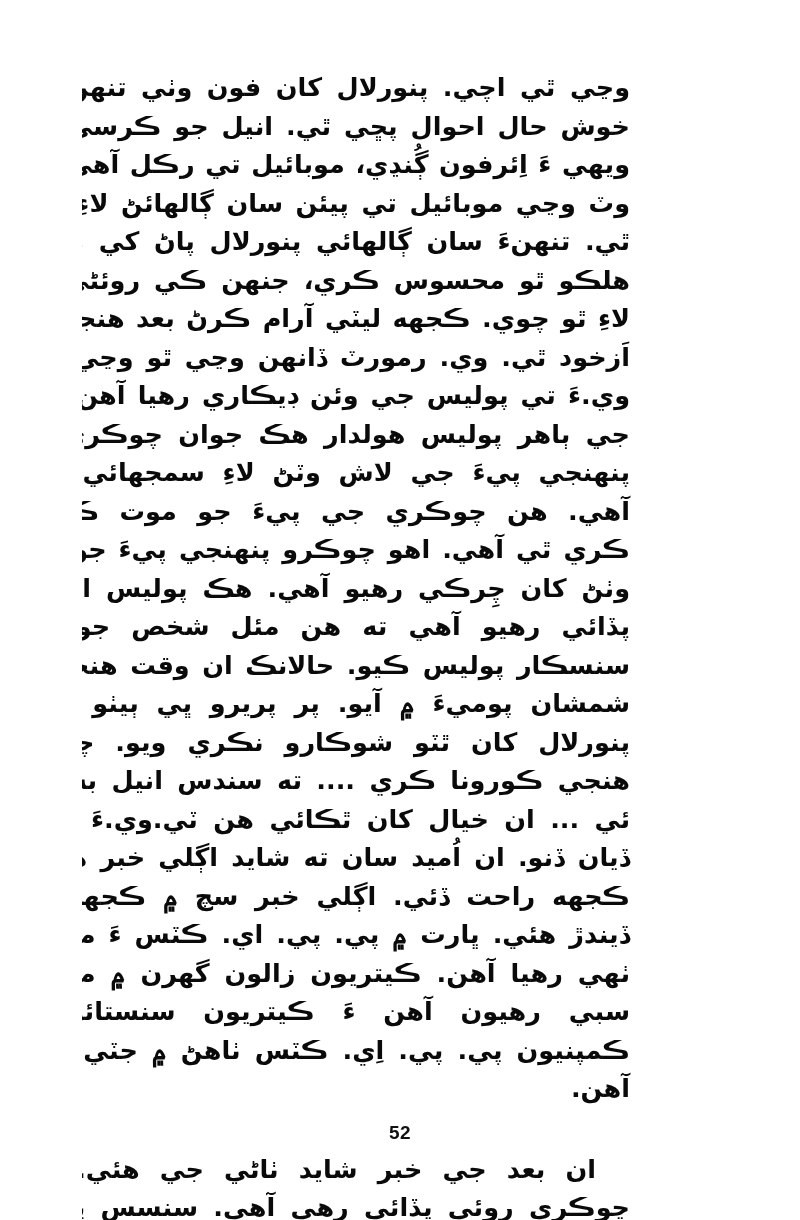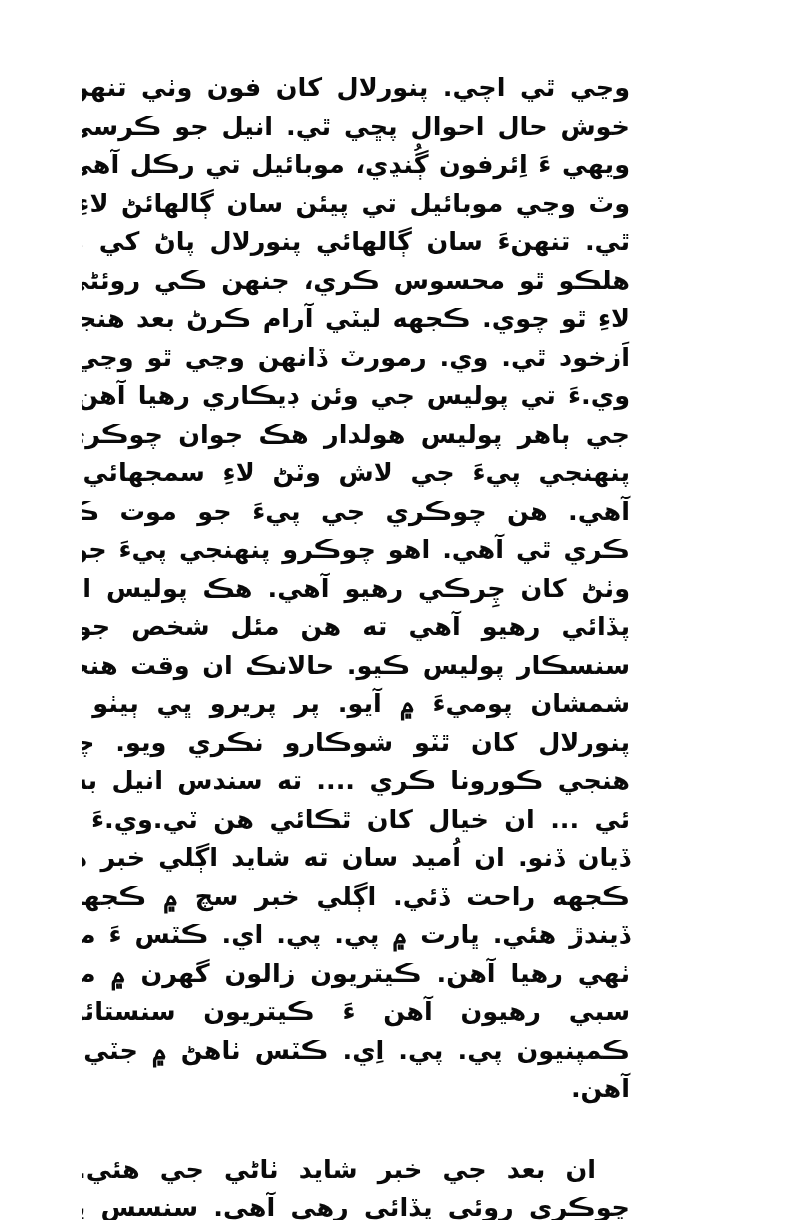--- a/index.html
+++ b/index.html
@@ -68,14 +68,15 @@
 </head>
 <body>
 
 <div class="page">
 
   <div class="text-block">
     <p class="para">وڃي ٿي اچي. پنورلال کان فون وٺي تنهن کان خوش حال احوال پڇي ٿي. انيل جو ڪرسيءَ تي ويهي ءَ اِئرفون ڳُنڍي، موبائيل تي رڪل آهي. هن وٽ وڃي موبائيل تي پيئن سان ڳالهائڻ لاءِ چوي ٿي. تنهنءَ سان ڳالهائي پنورلال پاڻ کي ڪجهه هلڪو ٿو محسوس ڪري، جنهن ڪي روئڻي ڏين لاءِ ٿو چوي. ڪجهه ليٽي آرام ڪرڻ بعد هنجو هٿ اَزخود ٿي. وي. رمورٽ ڏانهن وڃي ٿو وڃي. ٽي. وي.ءَ تي پوليس جي وئن ڊيڪاري رهيا آهن. وئن جي ٻاهر پوليس هولدار هڪ جوان چوڪري کي پنهنجي پيءَ جي لاش وٽڻ لاءِ سمجهائي رهيو آهي. هن چوڪري جي پيءَ جو موت ڪورونا ڪري ٿي آهي. اهو چوڪرو پنهنجي پيءَ جو لاش وٺڻ کان چِرڪي رهيو آهي. هڪ پوليس انڪري پڏائي رهيو آهي ته هن مئل شخص جو انتم سنسڪار پوليس ڪيو. حالانڪ ان وقت هنجو پٽ شمشان پوميءَ ۾ آيو. پر پريرو ڀي ٻيٺو رهيو. پنورلال کان ٿٽو شوڪارو نڪري ويو. چا اڳر هنجي ڪورونا ڪري .... ته سندس انيل به اِئين ئي ... ان خيال کان ٿڪائي هن ٽي.وي.ءَ طرف ڏيان ڏنو. ان اُميد سان ته شايد اڳلي خبر هنڪي ڪجهه راحت ڏئي. اڳلي خبر سچ ۾ ڪجهه آٿت ڏيندڙ هئي. ڀارت ۾ پي. پي. اي. ڪٽس ءَ ملڪس ٺهي رهيا آهن. ڪيتريون زالون گهرن ۾ ملڪس سبي رهيون آهن ءَ ڪيتريون سنستائون ءَ ڪمپنيون پي. پي. اِي. ڪٽس ٺاهڻ ۾ جٽي ويون آهن.</p>
     <p class="para indented">ان بعد جي خبر شايد ٺاڻي جي هئي. هڪ چوڪري روئي پڏائي رهي آهي. سنسس پتا جو ٦٥ سالي جو هو اُن جو اڄ صبوح جو ديهانت ٿيو. ڊاڪٽر موت جو ڪارڻ هارٽ اٽيڪ پڏايو ءَ سرٽيفڪيٽ به ڏنو. پر ڪوبه پاڙيو ارو سنڌن وٽ نه آيو. هن پاڙيو ارن کي سمجهائڻ جي ڪوشش ڪئي ته هو نلحق گهير اڱجي رهيا آهن هن جي پتا جي موت ڪورونا ڪري نه ٿي آهي. هن ڪي دل جي بيماري هئي ءَ دل جو ڌڙو پوڻ تي ئي هنجي موت ٿي آهي. پر پوءِ به ڪوبه</p>
   </div>
 
+  <div class="page-number">52</div>
 
 </div>
 
 </body></html>

